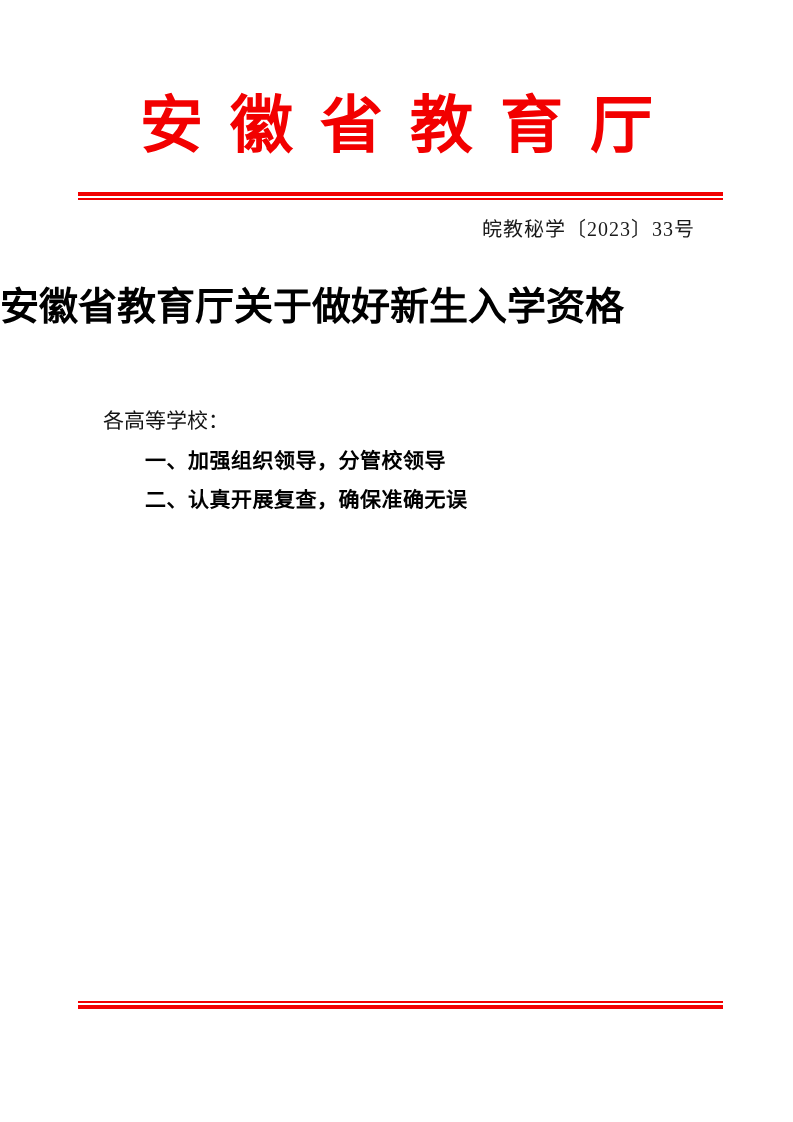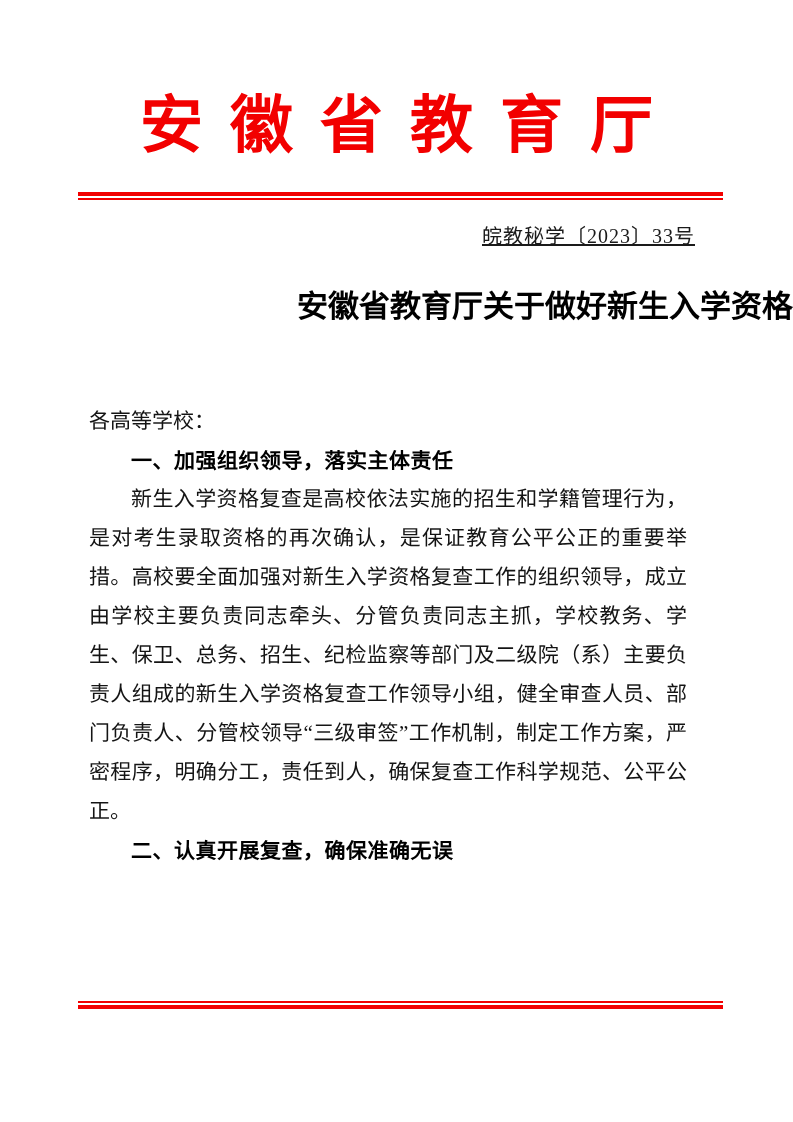--- a/index.html
+++ b/index.html
@@ -29,38 +29,37 @@
   }
   .rule { position: absolute; left: 78px; right: 70px; }
   .rule-top { top: 192px; }
   .rule-top .bar-thick { height: 4px; background: var(--accent); }
   .rule-top .bar-thin  { height: 2px; background: var(--accent); margin-top: 2px; }
   .rule-bottom { top: 1001px; }
   .rule-bottom .bar-thin  { height: 2px; background: var(--accent); }
   .rule-bottom .bar-thick { height: 4px; background: var(--accent); margin-top: 2px; }
   .doc-number {
     position: absolute;
-    top: 220px; right: 98px;
+    top: 213px; right: 98px;
     font-size: 20px;
     letter-spacing: 1px;
     color: #1a1a1a;
-    text-decoration: underline;
   }
   .notice-title {
     position: absolute;
     top: 283px; left: 0; right: 0;
-    text-align: right;
-    font-size: 31px;
+    text-align: left;
+    font-size: 39px;
     font-weight: 700;
     line-height: 47px;
     color: #000;
   }
   .doc-body {
     position: absolute;
-    top: 402px; left: 89px;
+    top: 402px; left: 103px;
     width: 598px;
     font-size: 21px;
     line-height: 39px;
     text-align: justify;
     color: #141414;
   }
   .salutation { text-indent: 0; }
   .para { text-indent: 42px; }
   .section-heading {
     text-indent: 42px;
@@ -83,22 +82,21 @@
   </div>
 
   <div class="doc-number">皖教秘学〔2023〕33号</div>
 
   <div class="notice-title">
     <div>安徽省教育厅关于做好新生入学资格</div>
   </div>
 
   <div class="doc-body">
     <div class="salutation">各高等学校：</div>
-    <div class="section-heading">一、加强组织领导，落实主体责任</div>
-    <div class="para">新生入学资格复查是高校依法实施的招生和学籍管理行为，是对考生录取资格的再次确认，是保证教育公平公正的重要举措。高校要全面加强对新生入学资格复查工作的组织领导，成立由学校主要负责同志牵头、分管负责同志主抓，学校教务、学生、保卫、总务、招生、纪检监察等部门及二级院（系）主要负责人组成的新生入学资格复查工作领导小组，健全审查人员、部门负责人、分管校领导“三级审签”工作机制，制定工作方案，严密程序，明确分工，责任到人，确保复查工作科学规范、公平公正。</div>
+    <div class="section-heading">一、加强组织领导，分管校领导</div>
     <div class="section-heading">二、认真开展复查，确保准确无误</div>
   </div>
 
   <div class="rule rule-bottom">
     <div class="bar-thin"></div>
     <div class="bar-thick"></div>
   </div>
 
 </div>
 

